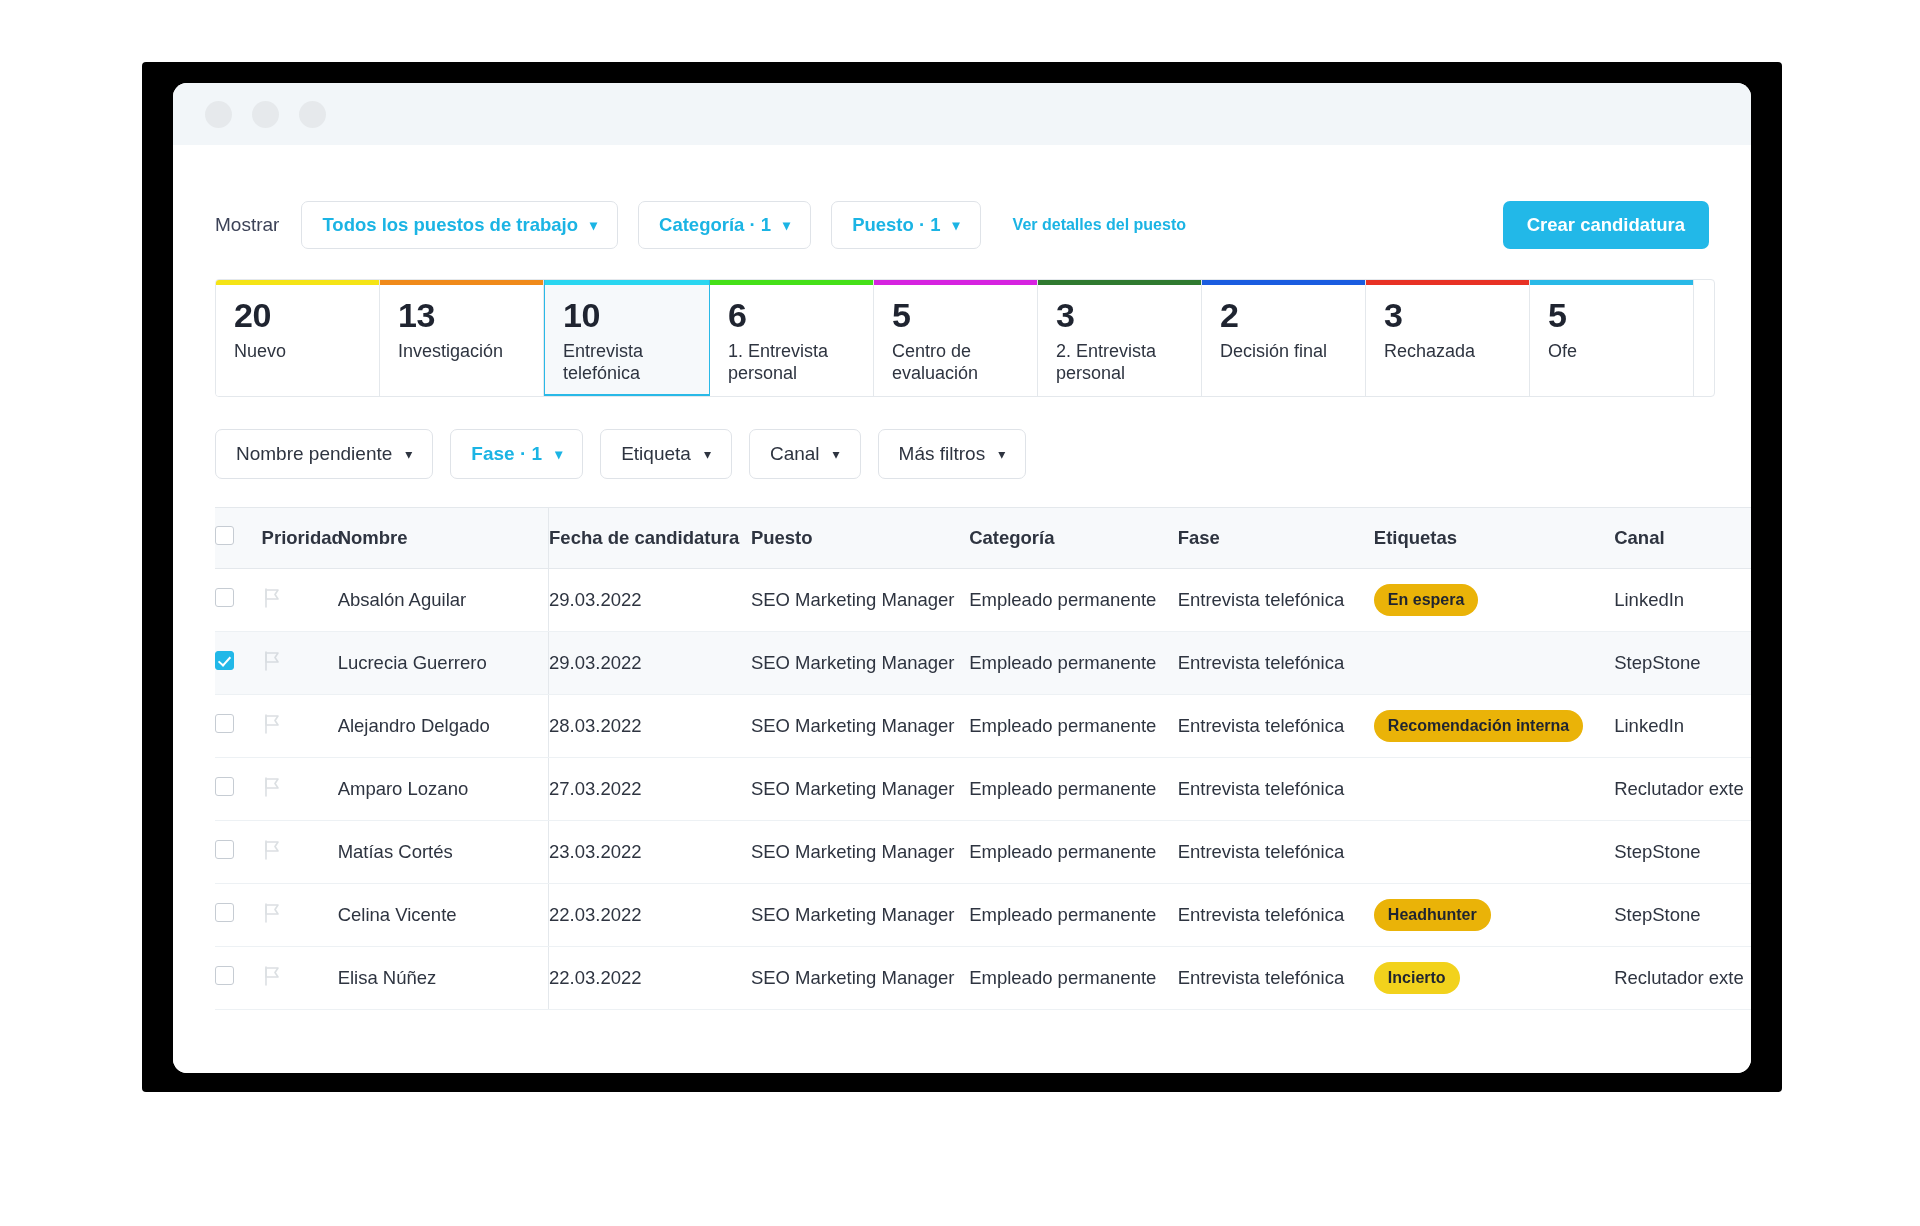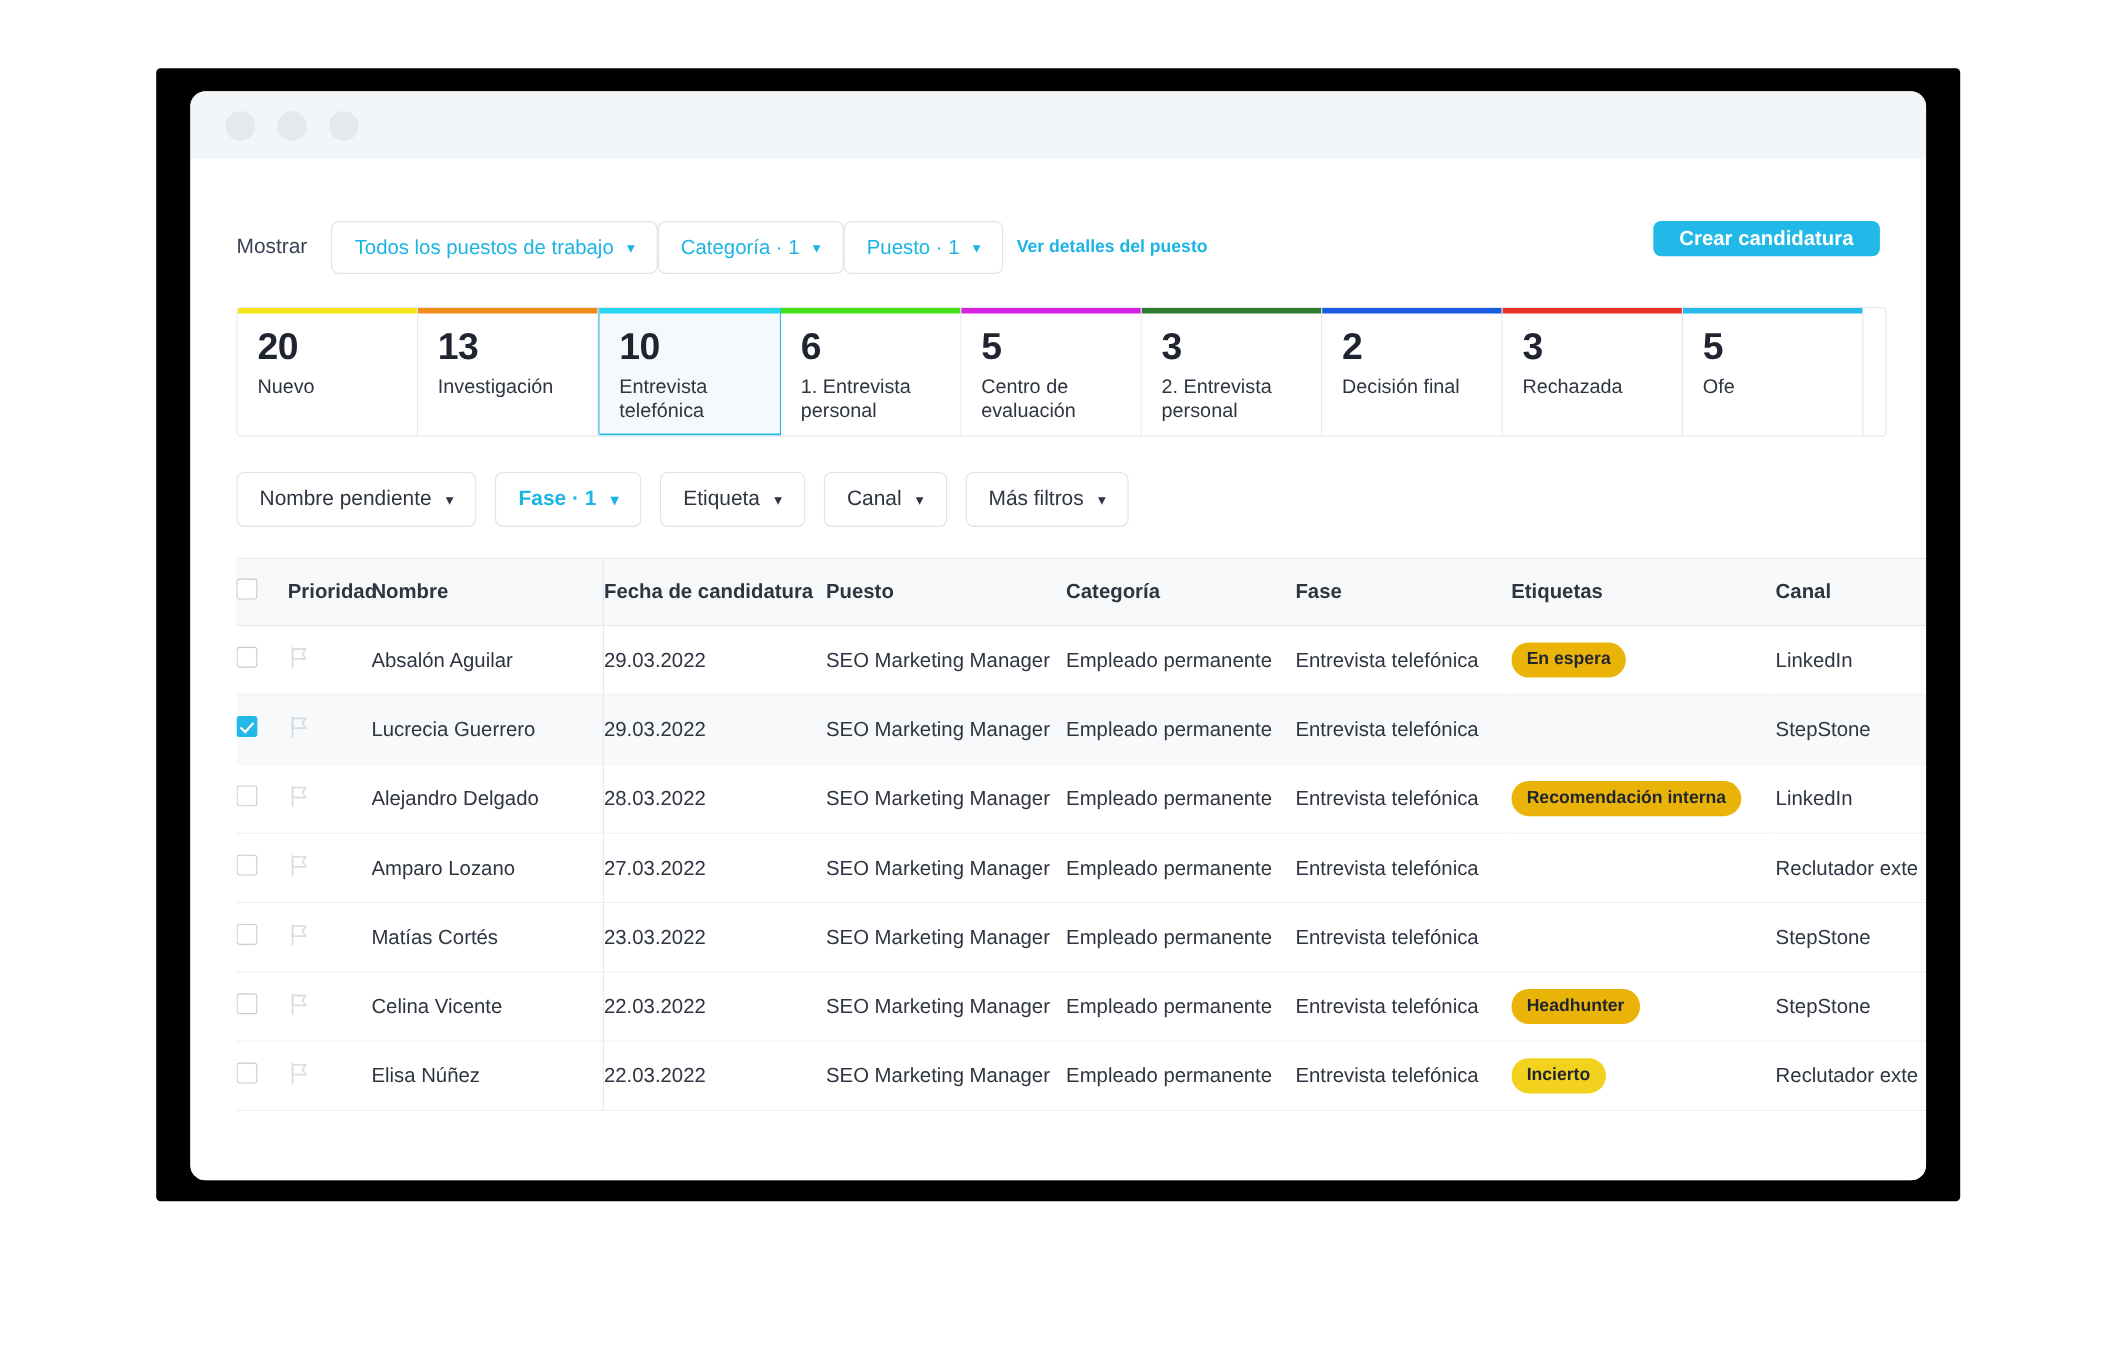--- a/index.html
+++ b/index.html
@@ -73,43 +73,44 @@
   }
   .pill {
     border: 1px solid #dfe3e8;
     border-radius: 7px;
     background: #ffffff;
     height: 48px;
     display: inline-flex;
     align-items: center;
     padding: 0 20px;
     font-size: 18.5px;
-    font-weight: normal;
+    font-weight: bold;
     color: #1bb4e4;
     white-space: nowrap;
+    margin-right: 20px;
     cursor: pointer;
   }
   .pill .caret { margin-left: 12px; font-size: 14px; }
   .link-btn {
     font-size: 16px;
     font-weight: bold;
     color: #1bb4e4;
     margin-left: 12px;
     white-space: nowrap;
     cursor: pointer;
   }
   .create-btn {
     position: absolute;
     right: 42px;
     top: 56px;
     background: #22b8e8;
     color: #ffffff;
     border: none;
     border-radius: 7px;
-    height: 32px;
+    height: 48px;
     padding: 0 24px;
     font-size: 18.5px;
     font-weight: bold;
     font-family: "Liberation Sans", sans-serif;
     cursor: pointer;
     white-space: nowrap;
   }
 
   
   .stats-strip {

